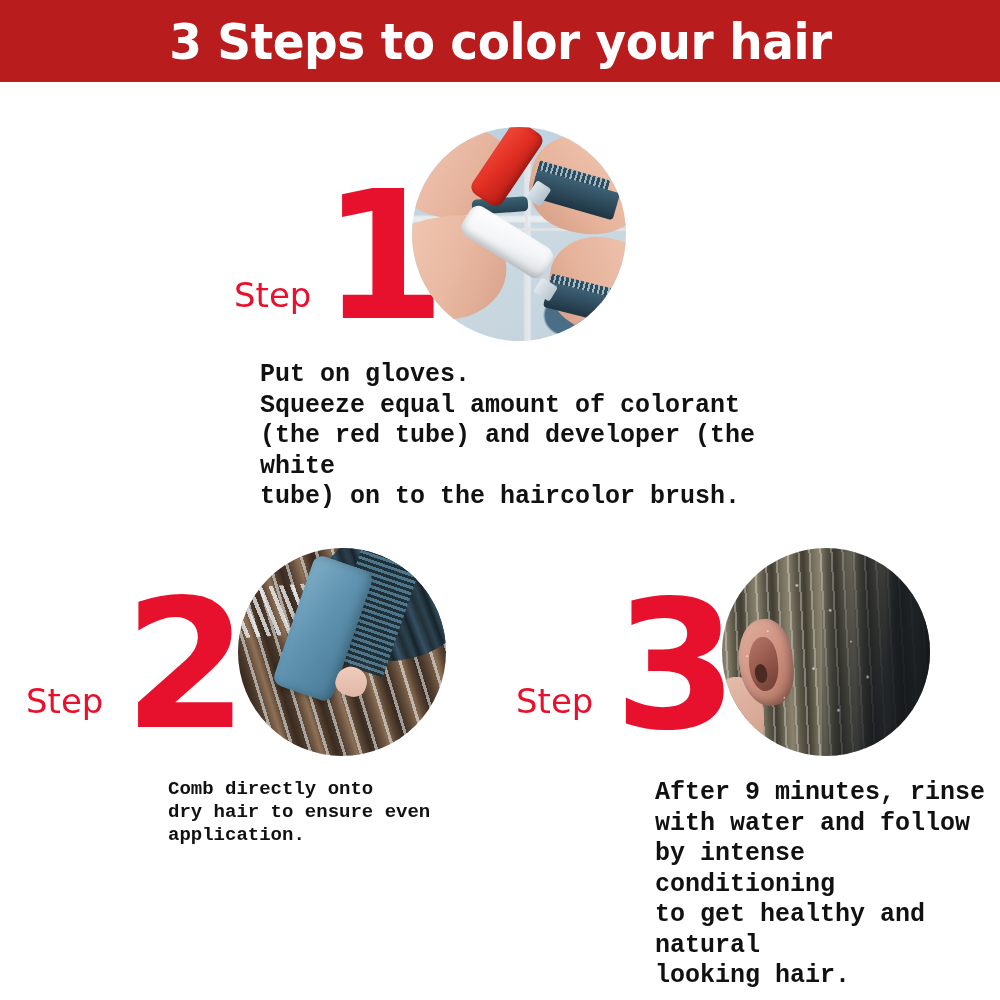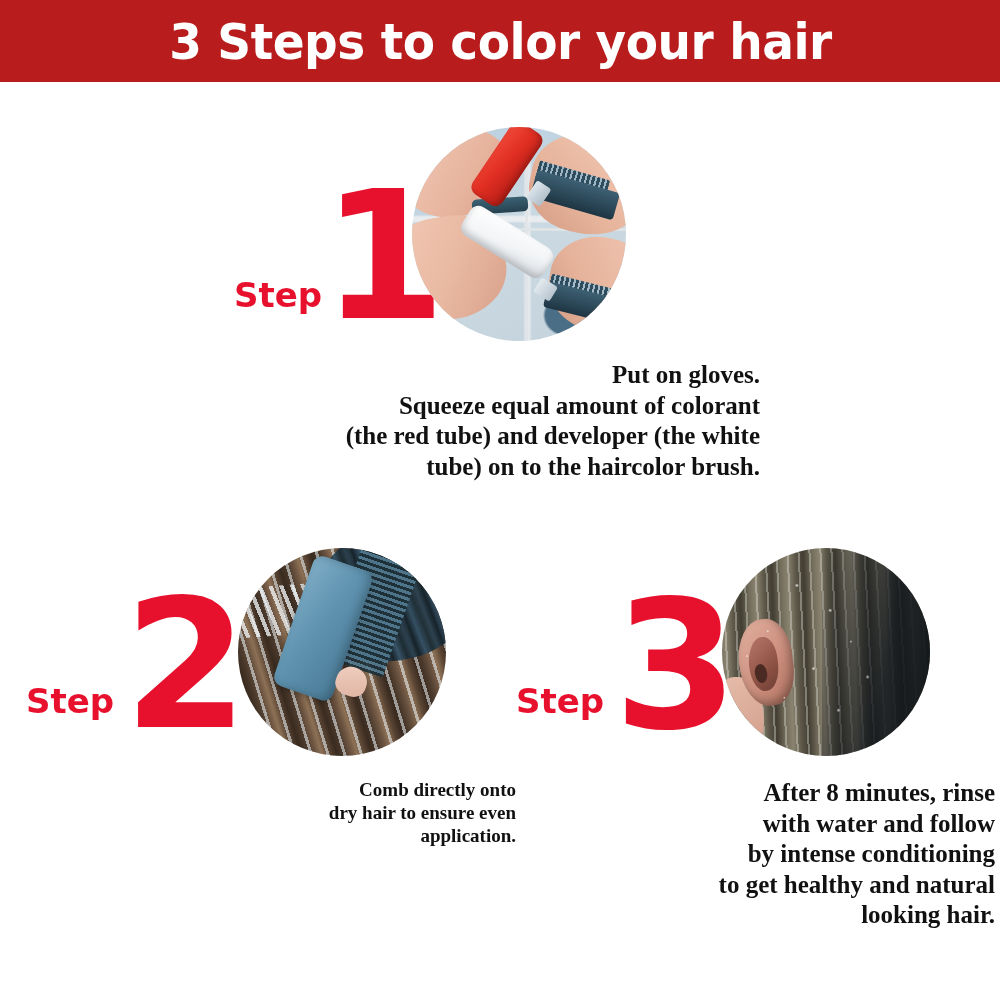--- a/index.html
+++ b/index.html
@@ -37,39 +37,39 @@
     transform: scaleX(0.94);
     white-space: nowrap;
     margin-top: 2px;
   }
 
   
   .step-label {
     position: absolute;
     color: #e8112d;
     font-family: "DejaVu Sans", "Liberation Sans", sans-serif;
-    font-weight: bold;
+    font-weight: normal;
     font-size: 34px;
     line-height: 1;
     white-space: nowrap;
   }
   .step-number {
     position: absolute;
     color: #e8112d;
     font-family: "DejaVu Sans", "Liberation Sans", sans-serif;
     font-weight: bold;
     line-height: 1;
     white-space: nowrap;
   }
   .step-caption {
     position: absolute;
     color: #111111;
-    font-family: Liberation Serif, serif;
+    font-family: Liberation Mono, monospace;
     font-weight: bold;
-    text-align: right;
+    text-align: left;
     line-height: 1.22;
     white-space: pre-line;
   }
 
   
   .photo-circle {
     position: absolute;
     border-radius: 50%;
     overflow: hidden;
   }
@@ -346,18 +346,18 @@
 
   <div class="photo-circle" id="photo-step-3" style="left:722px; top:548px; width:208px; height:208px;">
     <span class="s3-dark-right"></span>
     <span class="s3-skin-neck"></span>
     <span class="s3-ear"></span>
     <span class="s3-ear-inner"></span>
     <span class="s3-ear-canal"></span>
     <span class="s3-droplets"></span>
   </div>
 
-  <div class="step-caption" style="left:655px; top:778px; width:340px; font-size:25px;">After 8 minutes, rinse
+  <div class="step-caption" style="left:655px; top:778px; width:340px; font-size:25px;">After 9 minutes, rinse
 with water and follow
 by intense conditioning
 to get healthy and natural
 looking hair.</div>
 </div>
 
 </body></html>

